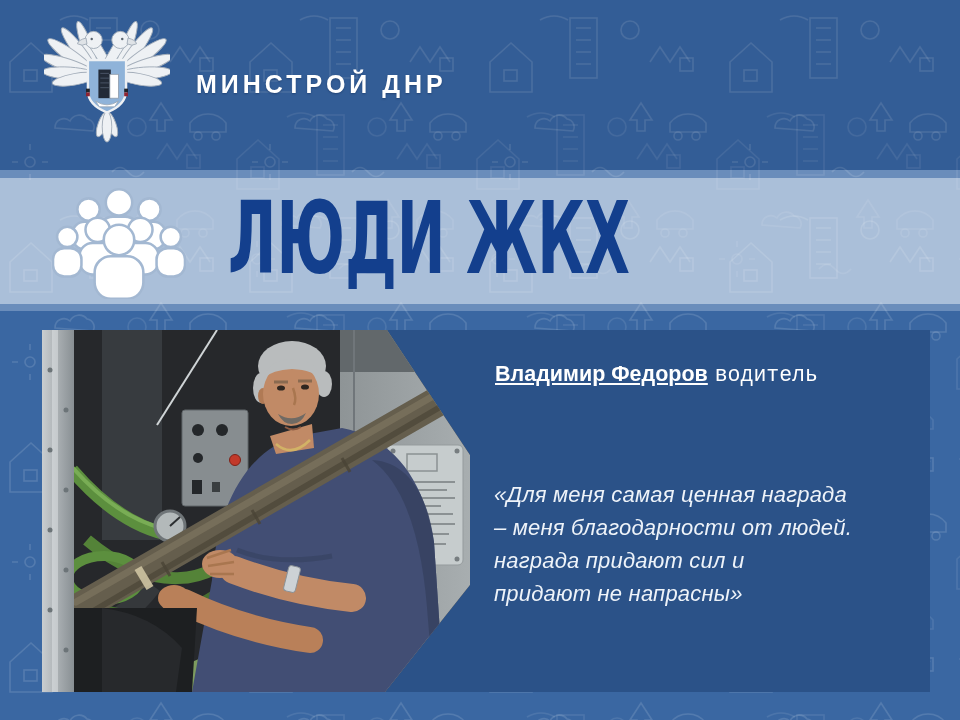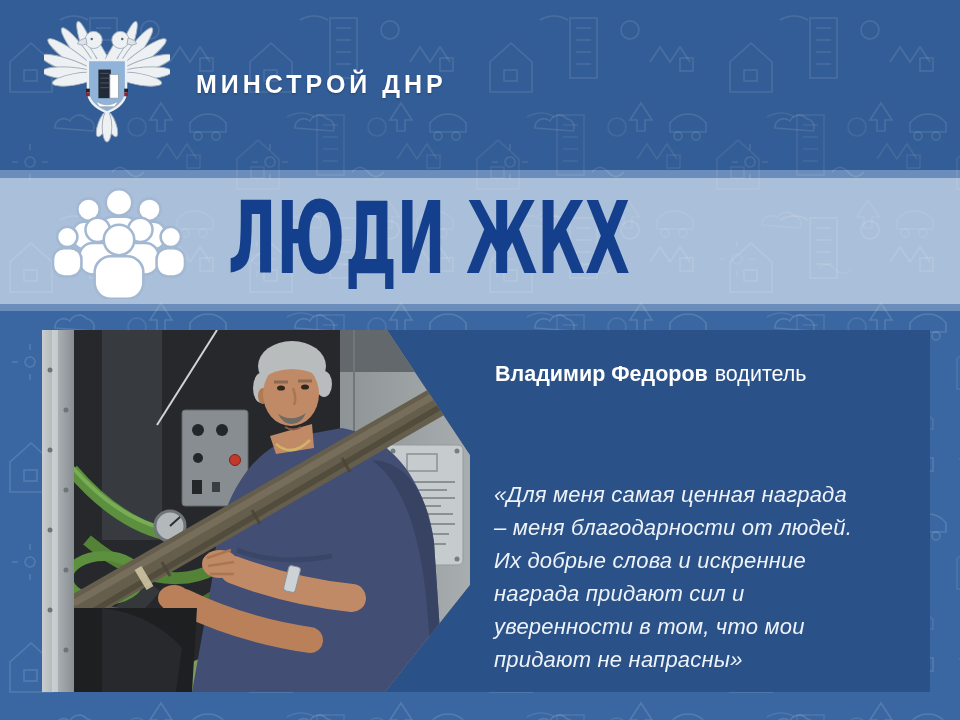--- a/index.html
+++ b/index.html
@@ -30,22 +30,22 @@
     font-weight:700;fill:#133f8d;
   }
   
   .content-panel{left:60px;top:330px;width:870px;height:362px;background:#2b5288;z-index:2;}
   .photo{left:42px;top:330px;width:428px;height:362px;z-index:4;}
   .text-col{z-index:5;}
   .person{
     left:495px;top:360px;width:408px;color:#ffffff;
     font-size:21.5px;line-height:29px;z-index:5;
   }
-  .person .bold{font-weight:700;}
-  .person .sp{margin-left:0.32em;}
+  .person .bold{font-weight:700;text-decoration:underline;}
+  .person .sp{margin-left:0.32em;font-family:Liberation Mono, monospace;}
   .quote{
     left:494px;top:478px;width:426px;color:#eef3f9;
     font-style:italic;font-size:22px;line-height:33px;z-index:5;
     letter-spacing:0.2px;
   }
   .quote-line{white-space:nowrap;}
 </style>
 </head>
 <body>
 
@@ -273,17 +273,15 @@
 
 <div class="abs person text-col">
   <div class="person-line">
     <span class="bold">Владимир Федоров</span><span class="sp">водитель</span>
   </div>
 </div>
 
 <div class="abs quote text-col">
   <div class="quote-line">«Для меня самая ценная награда</div>
   <div class="quote-line">– меня благодарности от людей.</div>
-  <div class="quote-line">Их добрые слова и искренние</div>
   <div class="quote-line">награда придают сил и</div>
-  <div class="quote-line">уверенности в том, что мои</div>
   <div class="quote-line">придают не напрасны»</div>
 </div>
 
 </body></html>

